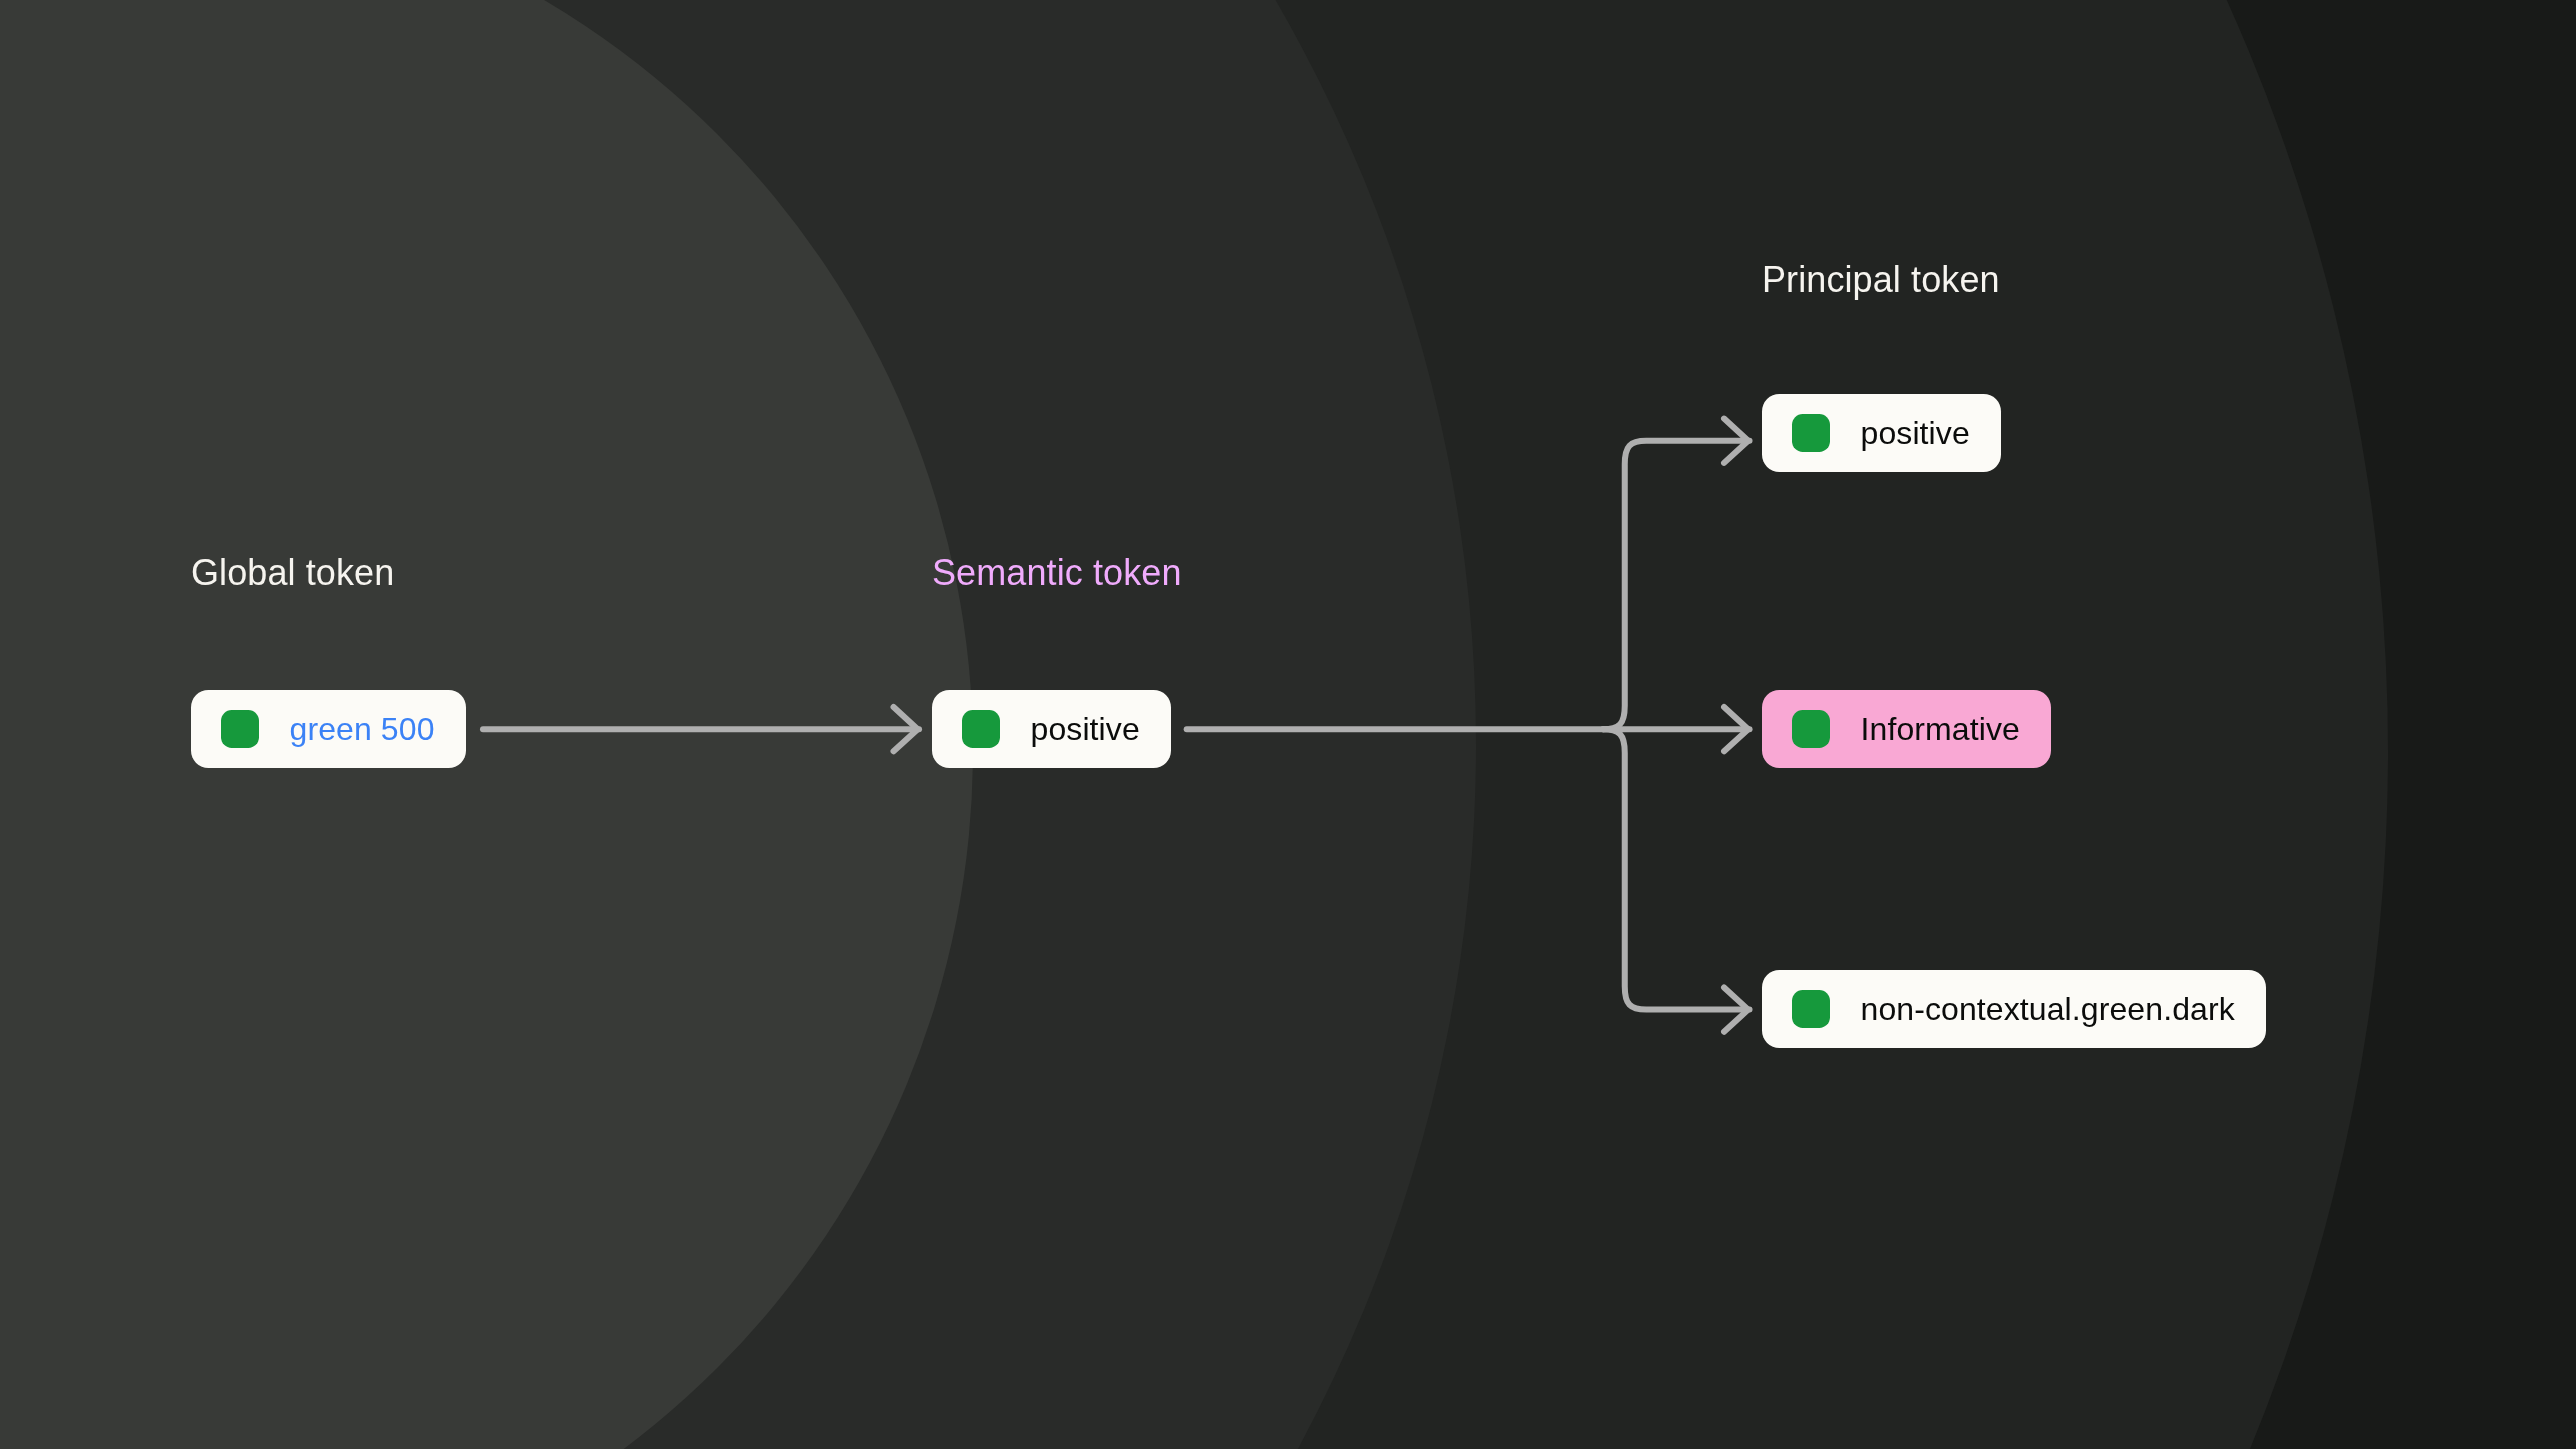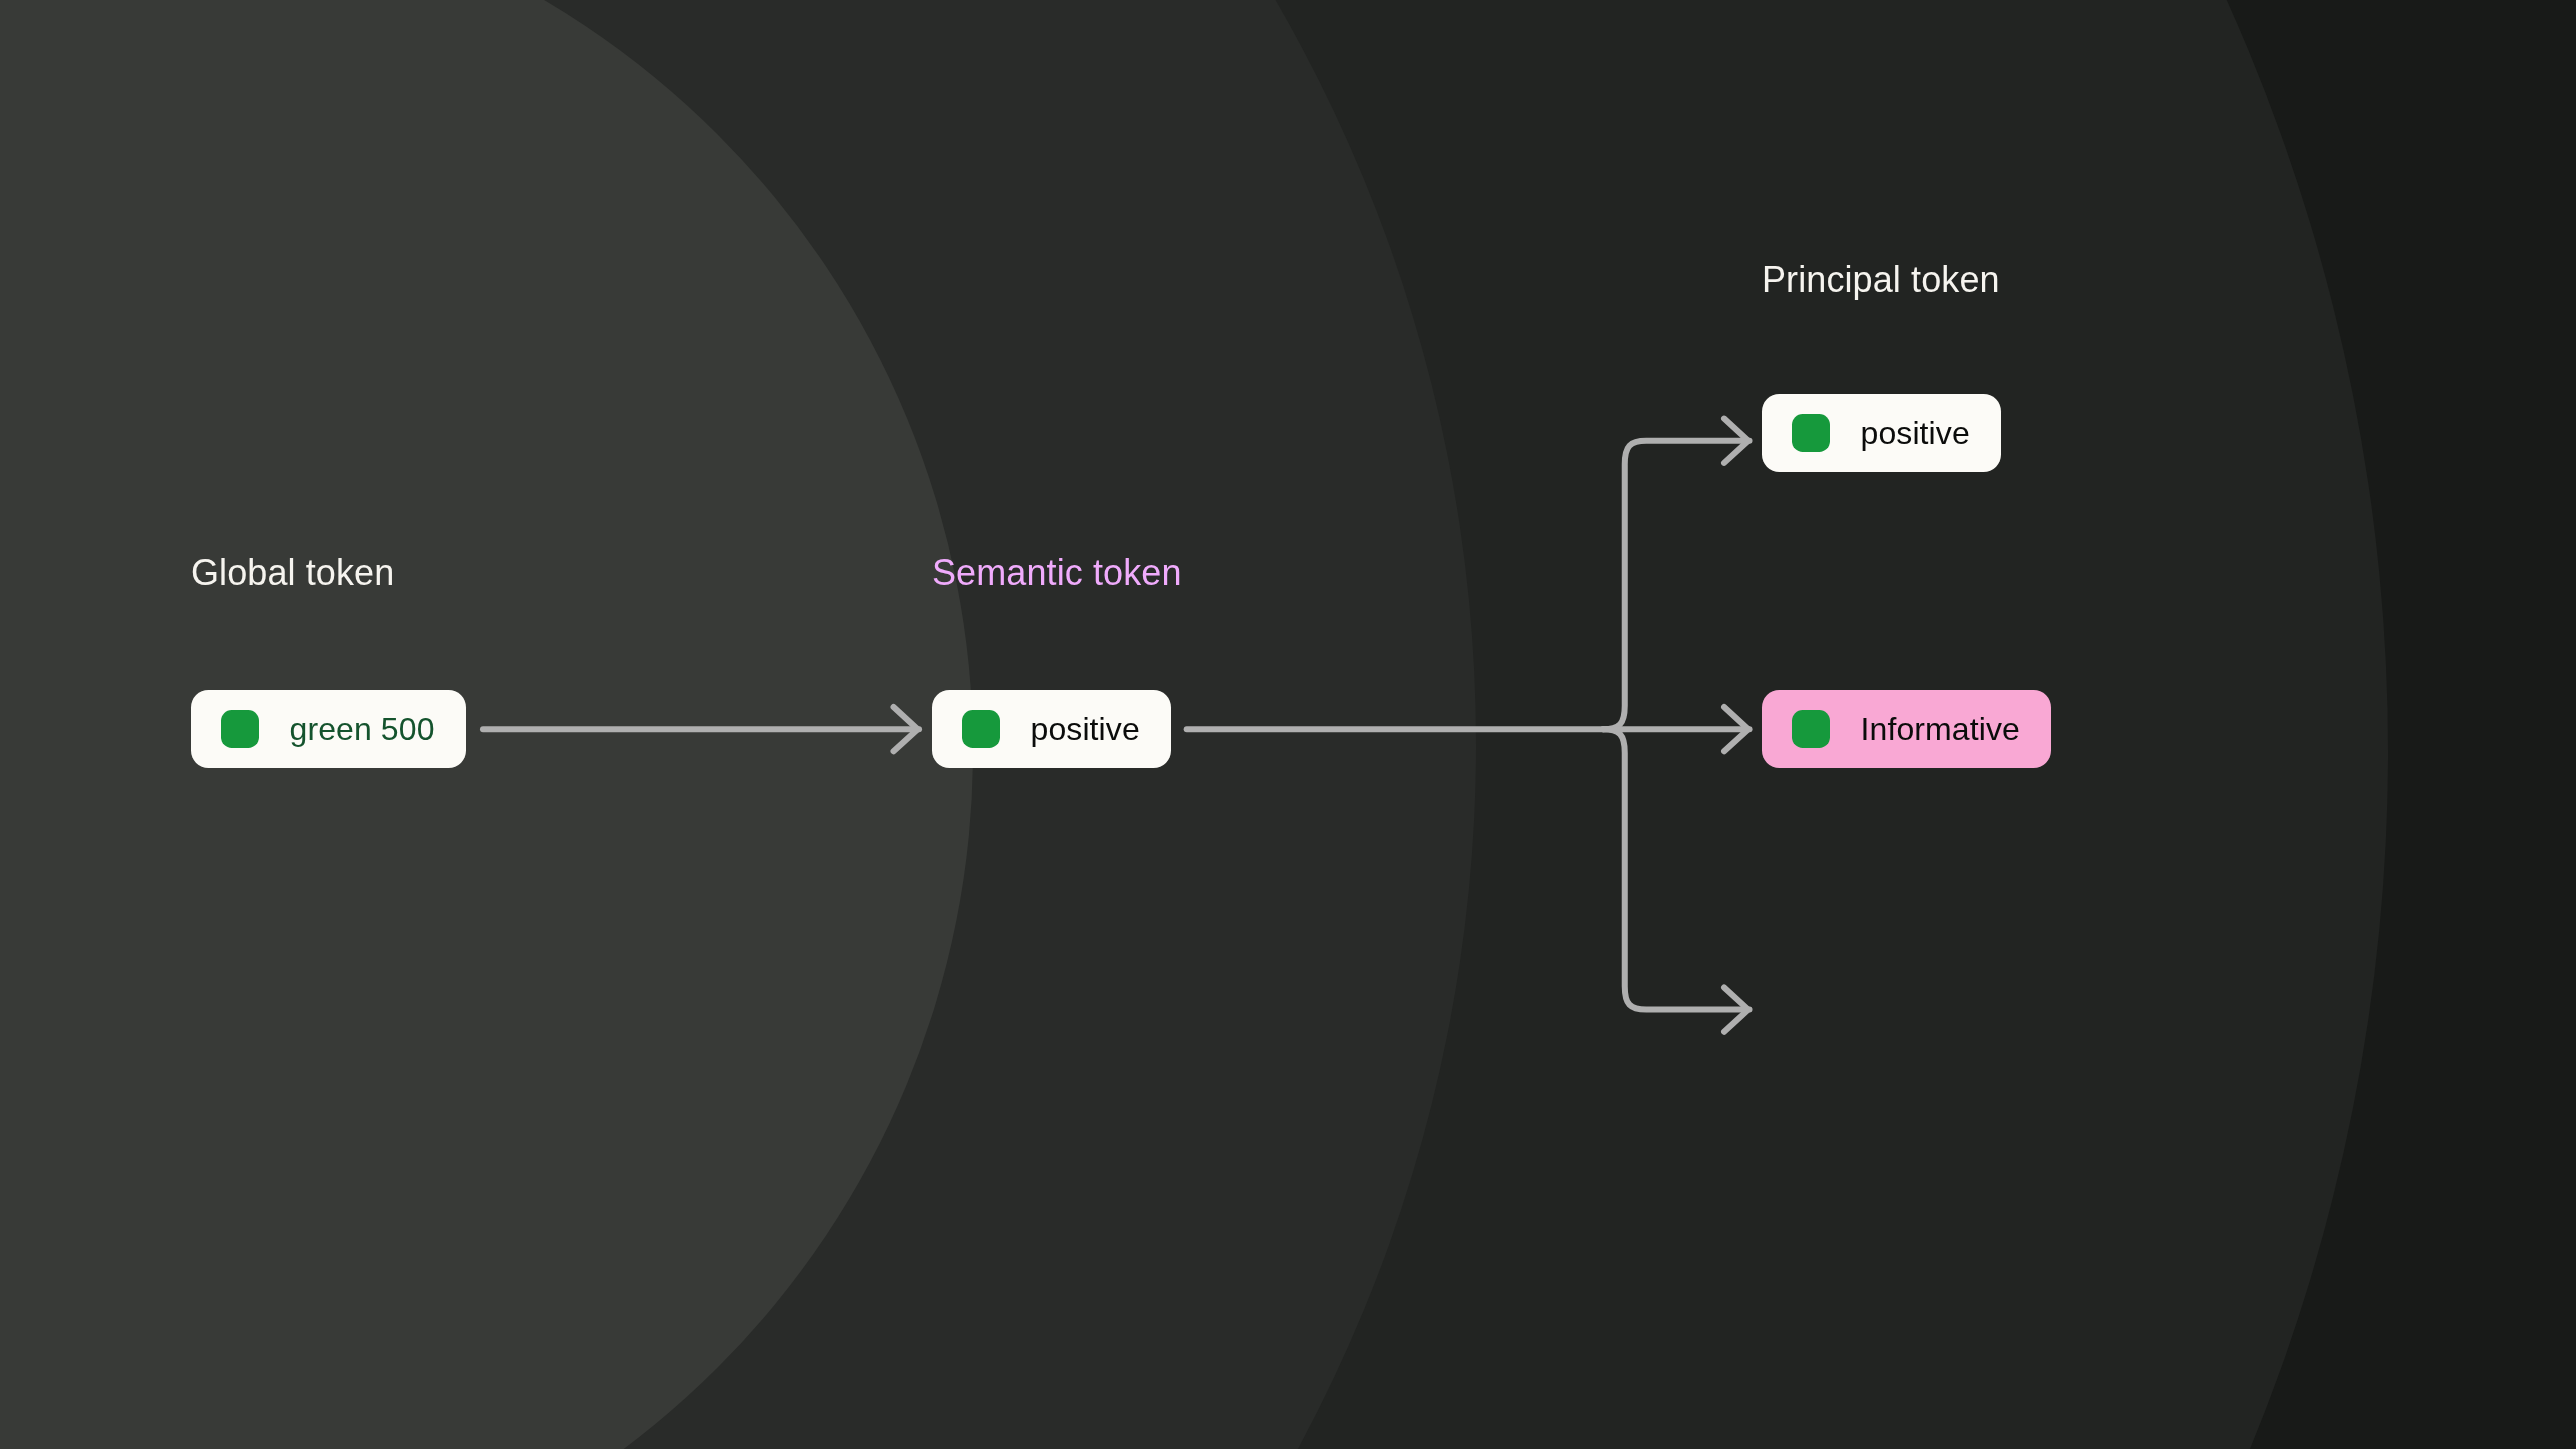--- a/index.html
+++ b/index.html
@@ -144,33 +144,37 @@
   </svg>
 
   <div class="col-title" id="title-global" style="color: rgb(246, 244, 239);">Global token</div>
 
   <div class="col-title" id="title-semantic" style="color: #f0abfc;">Semantic token</div>
 
   <div class="col-title" id="title-principal" style="color: rgb(246, 244, 239);">Principal token</div>
 
   <div class="chip" id="chip-global-green500" style="background: rgb(252, 251, 247);">
     <span class="swatch" style="background: rgb(22, 153, 60);"></span>
-    <span class="chip-label" style="color: #14532d;">green 500</span>
+    <span class="chip-label" style="color: #3b82f6;">green 500</span>
   </div>
 
   <div class="chip" id="chip-semantic-positive" style="background: rgb(252, 251, 247);">
     <span class="swatch" style="background: rgb(22, 153, 60);"></span>
     <span class="chip-label" style="color: rgb(11, 12, 11);">positive</span>
   </div>
 
   <div class="chip" id="chip-principal-positive" style="background: rgb(252, 251, 247);">
     <span class="swatch" style="background: rgb(22, 153, 60);"></span>
     <span class="chip-label" style="color: rgb(11, 12, 11);">positive</span>
   </div>
 
   <div class="chip" id="chip-principal-informative" style="background: #f9a8d4;">
     <span class="swatch" style="background: rgb(22, 153, 60);"></span>
     <span class="chip-label" style="color: rgb(11, 12, 11);">Informative</span>
   </div>
 
+  <div class="chip" id="chip-principal-noncontextual" style="background: rgb(252, 251, 247);">
+    <span class="swatch" style="background: rgb(22, 153, 60);"></span>
+    <span class="chip-label" style="color: rgb(11, 12, 11);">non-contextual.green.dark</span>
+  </div>
 
 </div>
 
 
 </body></html>

